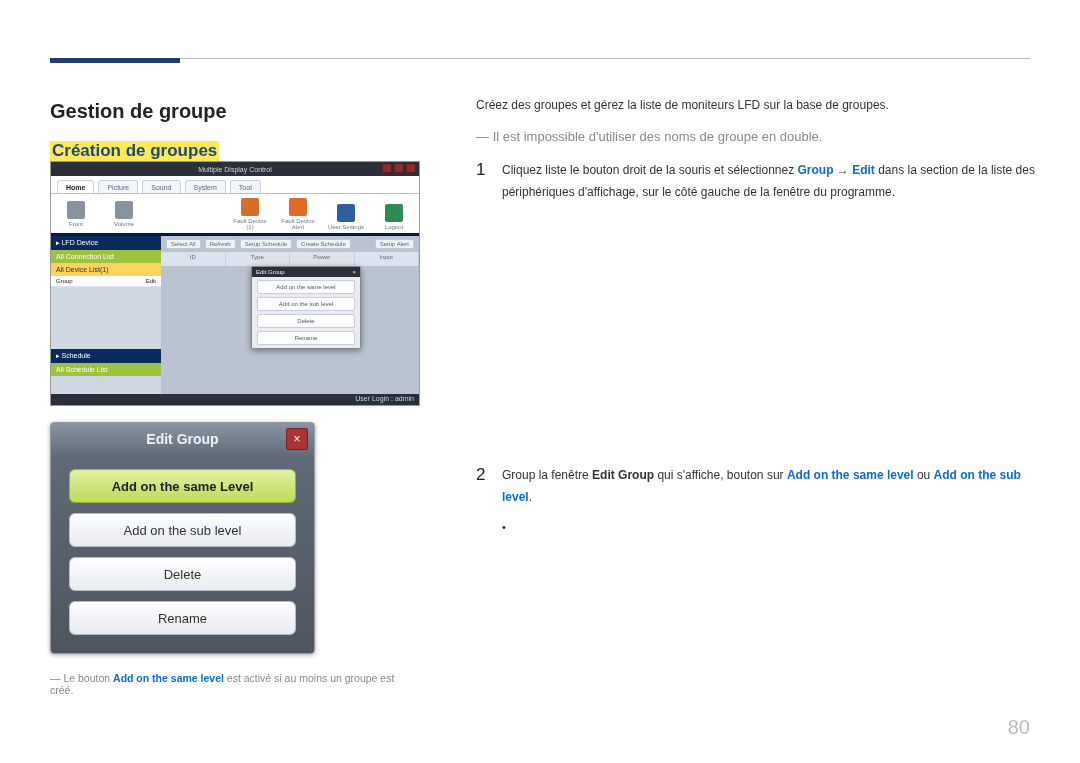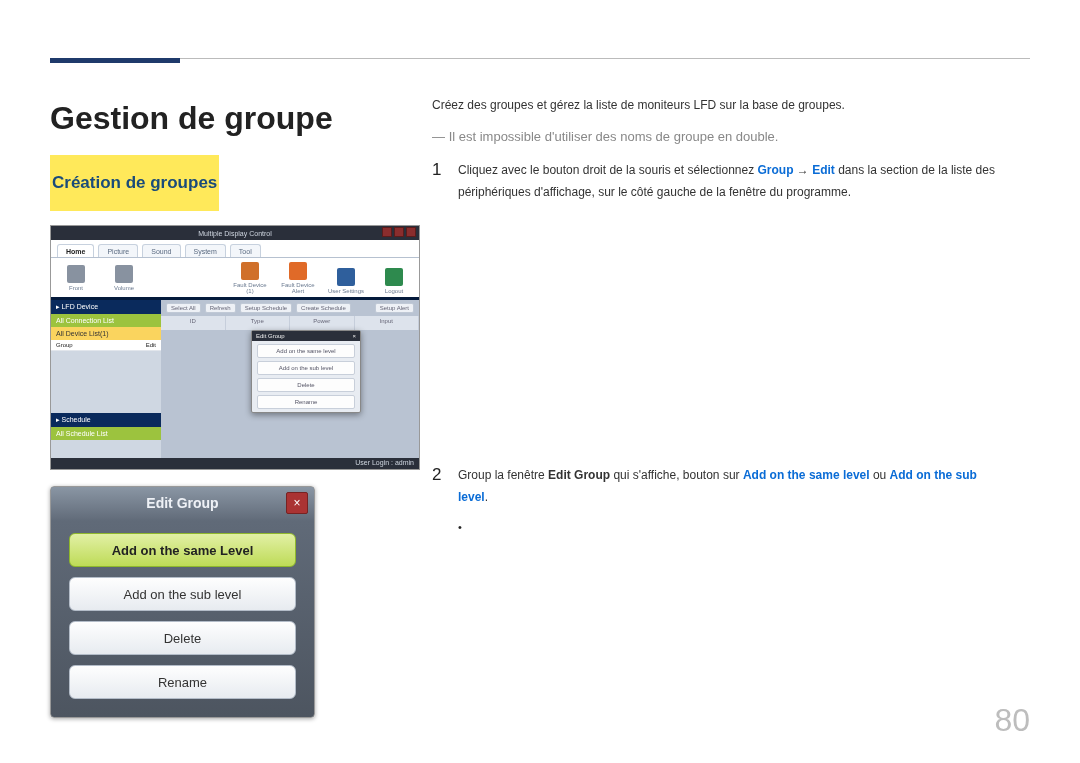--- a/index.html
+++ b/index.html
@@ -29,37 +29,37 @@
   }
   .left-col {
     position: absolute;
     top: 100px;
     left: 50px;
     width: 370px;
   }
   .right-col {
     position: absolute;
     top: 95px;
-    left: 432px;
+    left: 476px;
     width: 575px;
   }
   h1 {
-    font-size: 32px;
+    font-size: 20px;
     font-weight: bold;
     color: #222;
     margin-bottom: 18px;
   }
   h2 {
     font-size: 17px;
     font-weight: bold;
     color: #1a4b7a;
     background: #ffe95a;
     display: inline-block;
-    padding: 18px 2px;
-    margin-bottom: 14px;
+    padding: 0 2px;
+    margin-bottom: 0;
   }
   .body-text { font-size: 12px; line-height: 1.8; color: #333; }
   .note-text { font-size: 13px; line-height: 1.8; color: #888; }
   .bold-blue { color: #0a6cd6; font-weight: bold; }
   .bold { font-weight: bold; }
   .step-row { display: flex; gap: 14px; margin-top: 12px; }
   .step-num { font-size: 17px; font-weight: normal; color: #222; min-width: 12px; }
   .bullet-row { display: flex; gap: 10px; margin-top: 10px; margin-left: 26px; font-size: 12px; line-height: 1.8; color: #333; }
   .bullet { font-size: 11px; color: #222; }
 
@@ -120,21 +120,21 @@
     background: linear-gradient(#8a96a4, #636d7b);}
   .shot2 .dlg-title{ color:#eef1f6; font-size:14px; font-weight:bold;}
   .shot2 .dlg-close{ position:absolute; right:6px; top:5px; width:22px; height:22px; background:#a33; color:#fff; text-align:center; line-height:20px; font-size:12px; border:1px solid #722; border-radius:2px;}
   .shot2 .dlg-body{ padding: 14px 18px 18px; }
   .shot2 .opt{ height:34px; margin-bottom:10px; border-radius:6px; display:flex; align-items:center; justify-content:center; font-size:13px; color:#333;
     background: linear-gradient(#fefefe, #e7ebf0); border:1px solid #b3bcc8;}
   .shot2 .opt.sel{ background: linear-gradient(#e2f0a5, #bedb57); border:1px solid #8fb82c; font-weight:bold; color:#222;}
   .shot2 .opt:last-child{ margin-bottom:0;}
 
   .footnote { font-size: 10.5px; color: #888; margin-top: 18px; }
-  .page-num { position:absolute; bottom:24px; right:50px; font-size:32px; color:#bdbdbd; }
+  .page-num { position:absolute; bottom:24px; right:50px; font-size:20px; color:#bdbdbd; }
 </style>
 </head>
 <body>
 
 <div class="top-rule"></div>
 <div class="top-accent"></div>
 
 <div class="left-col">
   <h1>Gestion de groupe</h1>
   <h2>Création de groupes</h2>
@@ -220,33 +220,36 @@
       <div class="dlg-close">×</div>
     </div>
     <div class="dlg-body">
       <div class="opt sel">Add on the same Level</div>
       <div class="opt">Add on the sub level</div>
       <div class="opt">Delete</div>
       <div class="opt">Rename</div>
     </div>
   </div>
 
+  <div class="footnote">
+    <span>― Le bouton </span><span class="bold-blue">Add on the same level</span><span> est activé si au moins un groupe est créé.</span>
+  </div>
 </div>
 
 <div class="right-col">
   <div class="body-text">Créez des groupes et gérez la liste de moniteurs LFD sur la base de groupes.</div>
   <div class="note-text" style="margin-top:8px;">
     <span>―</span>
     <span>Il est impossible d'utiliser des noms de groupe en double.</span>
   </div>
 
   <div class="step-row">
     <div class="step-num">1</div>
     <div class="body-text">
-      <span>Cliquez avec le bouton droit de la souris et sélectionnez </span><span class="bold-blue">Group</span><span> → </span><span class="bold-blue">Edit</span><span> dans la section de la liste des périphériques d'affichage, sur le côté gauche de la fenêtre du programme.</span>
+      <span>Cliquez liste le bouton droit de la souris et sélectionnez </span><span class="bold-blue">Group</span><span> → </span><span class="bold-blue">Edit</span><span> dans la section de la liste des périphériques d'affichage, sur le côté gauche de la fenêtre du programme.</span>
     </div>
   </div>
 
   <div style="height:250px;"></div>
 
   <div class="step-row">
     <div class="step-num">2</div>
     <div class="body-text">
       <span>Group la fenêtre </span><span class="bold">Edit Group</span><span> qui s'affiche, bouton sur </span><span class="bold-blue">Add on the same level</span><span> ou </span><span class="bold-blue">Add on the sub level</span><span>.</span>
     </div>

